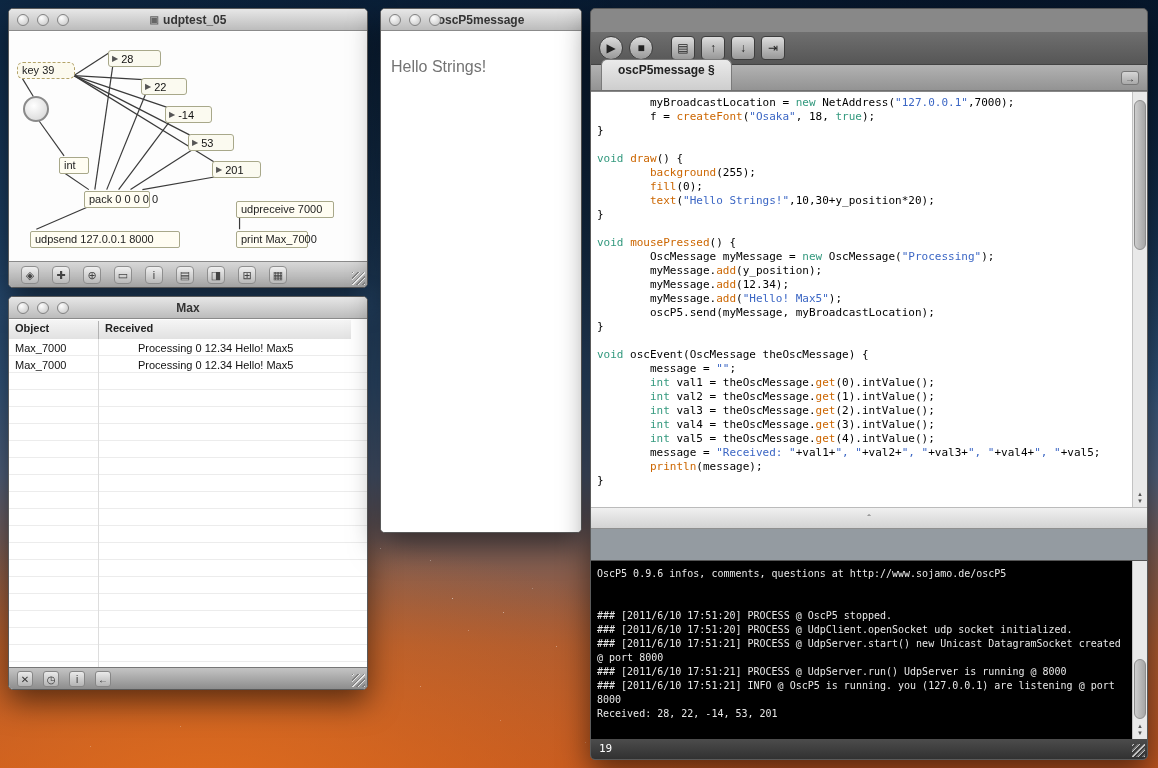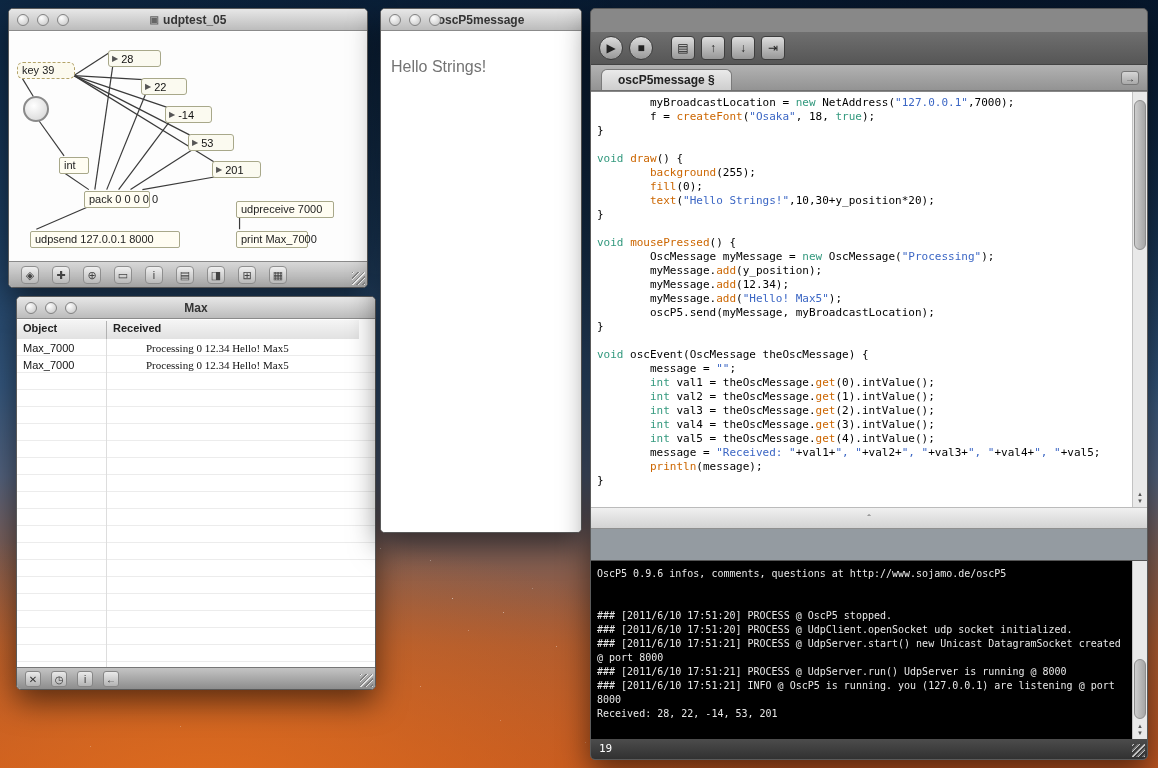--- a/index.html
+++ b/index.html
@@ -52,33 +52,33 @@
     background:#fbfaf0; display:flex; align-items:center; gap:3px; padding:0 3px;
     font-size:11px; color:#111; }
   .numbox .tri { font-size:8px; color:#555; line-height:1; }
   .patch-toolbar { position:absolute; left:0; right:0; bottom:0; height:26px;
     background:linear-gradient(#d8d8d8,#a8a8a8); border-top:1px solid #8a8a8a;
     display:flex; align-items:center; gap:13px; padding:0 12px; }
   .patch-tool { width:18px; height:18px; line-height:17px; text-align:center; font-size:11px;
     color:#444; background:linear-gradient(#efefef,#bdbdbd); border:1px solid #8f8f8f; border-radius:4px; }
 
   
-  #win-max { left:8px; top:296px; width:360px; height:394px;margin-left:8px; }
+  #win-max { left:8px; top:296px; width:360px; height:394px; }
   .max-header { position:absolute; top:23px; left:0; right:16px; height:30px;
     background:linear-gradient(#f5f5f5,#d7d7d7); border-bottom:1px solid #a9a9a9;
     font-size:11px; font-weight:bold; color:#222; }
   .max-header .hdr-obj { position:absolute; left:6px; top:2px; }
   .max-header .hdr-msg { position:absolute; left:96px; top:2px; }
   .max-header .hdr-div { position:absolute; left:89px; top:1px; bottom:1px; width:1px; background:#b2b2b2; }
   .max-body { position:absolute; top:42px; left:0; right:0; bottom:22px;
     background:repeating-linear-gradient(180deg,#ffffff 0 16px,#ececec 16px 17px); }
   .max-col-div { position:absolute; left:89px; top:0; bottom:0; width:1px; background:#dddddd; }
   .max-row { position:relative; height:17px; font-size:11px; color:#111; display:flex; align-items:center;gap:33px; }
   .max-row .cell-obj { width:88px; padding-left:6px; flex:none; }
-  .max-row .cell-msg { padding-left:8px;font-family:Liberation Serif, serif; }
+  .max-row .cell-msg { padding-left:8px; }
   .max-toolbar { position:absolute; left:0; right:0; bottom:0; height:22px;
     background:linear-gradient(#c4c4c4,#8d8d8d); border-top:1px solid #777;
     display:flex; align-items:center; gap:10px; padding:0 8px; }
   .max-tool { width:16px; height:16px; line-height:15px; text-align:center; font-size:10px;
     color:#333; background:linear-gradient(#eaeaea,#b3b3b3); border:1px solid #868686; border-radius:3px; }
 
   
   #win-sketch { left:380px; top:8px; width:202px; height:525px; }
   .sketch-body { position:absolute; top:23px; left:0; right:0; bottom:0; background:#ffffff; }
   .sketch-text { position:absolute; left:10px; top:26px; font-size:16px; color:#737373; }
@@ -87,21 +87,21 @@
   #win-ide { left:590px; top:8px; width:558px; height:752px; background:#888; }
   .ide-toolbar { position:absolute; top:23px; left:0; right:0; height:33px;
     background:linear-gradient(#6f6f6f,#565656); border-bottom:1px solid #434343;
     display:flex; align-items:center; gap:6px; padding:0 8px; }
   .ide-btn { width:24px; height:24px; line-height:23px; text-align:center; font-size:12px;
     color:#222; background:linear-gradient(#dddddd,#989898); border:1px solid #3d3d3d; border-radius:4px; }
   .ide-btn.round { border-radius:50%; }
   .ide-btn:nth-child(3) { margin-left:12px; }
   .ide-tabstrip { position:absolute; top:56px; left:0; right:0; height:26px;
     background:linear-gradient(#b2b2b2,#939393); border-bottom:1px solid #6f6f6f; }
-  .ide-tab { position:absolute; left:10px; bottom:0; height:21px; line-height:21px; padding:0 16px;
+  .ide-tab { position:absolute; left:10px; bottom:0; height:31px; line-height:21px; padding:0 16px;
     background:linear-gradient(#eaeaea,#cecece); border:1px solid #7a7a7a; border-bottom:none;
     border-radius:6px 6px 0 0; font-size:12px; font-weight:bold; color:#222; }
   .tab-menu-btn { position:absolute; right:8px; top:6px; width:18px; height:14px; line-height:13px;
     text-align:center; font-size:10px; color:#333;
     background:linear-gradient(#d6d6d6,#a9a9a9); border:1px solid #777; border-radius:3px; }
   .ide-code { position:absolute; top:83px; left:0; right:0; height:415px; background:#fff; overflow:hidden; }
   .code-lines { position:absolute; top:4px; left:6px; right:20px;
     font-family:"DejaVu Sans Mono", monospace; font-size:11px; line-height:14px;
     white-space:pre; color:#000; }
   .tok-k { color:var(--tok-k); } .tok-f { color:var(--tok-f); } .tok-s { color:var(--tok-s); }

